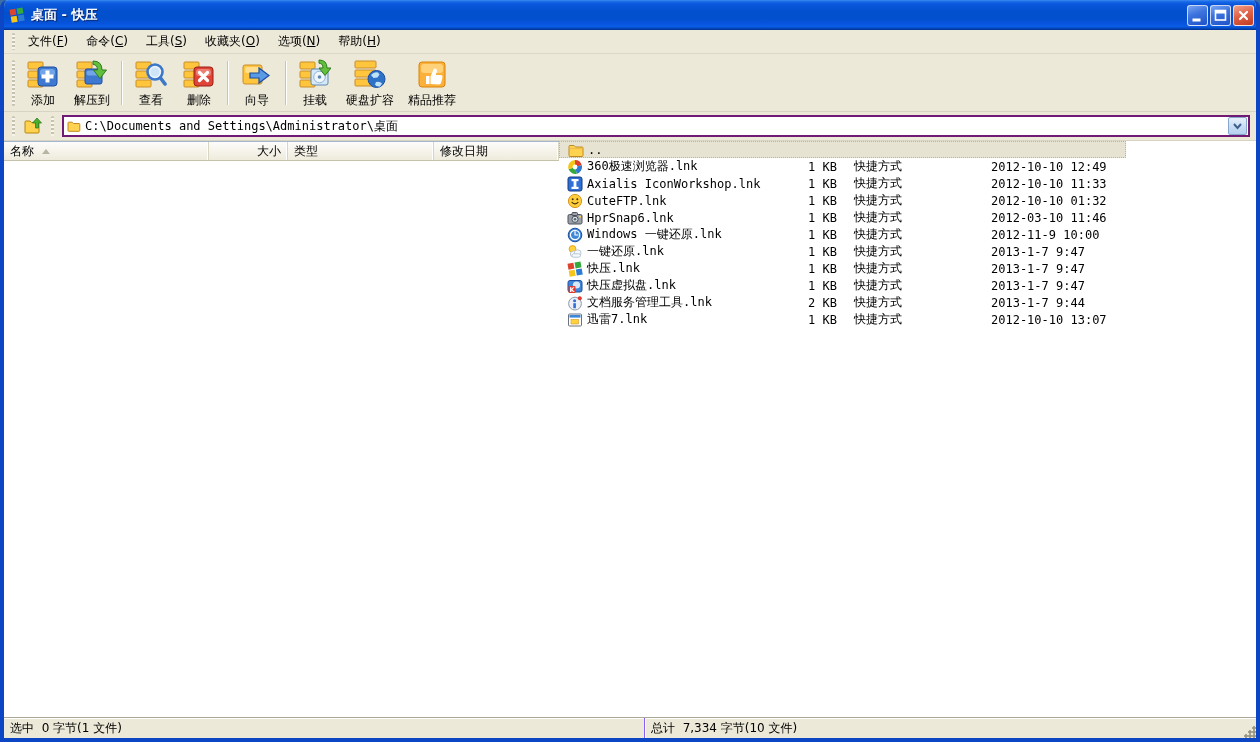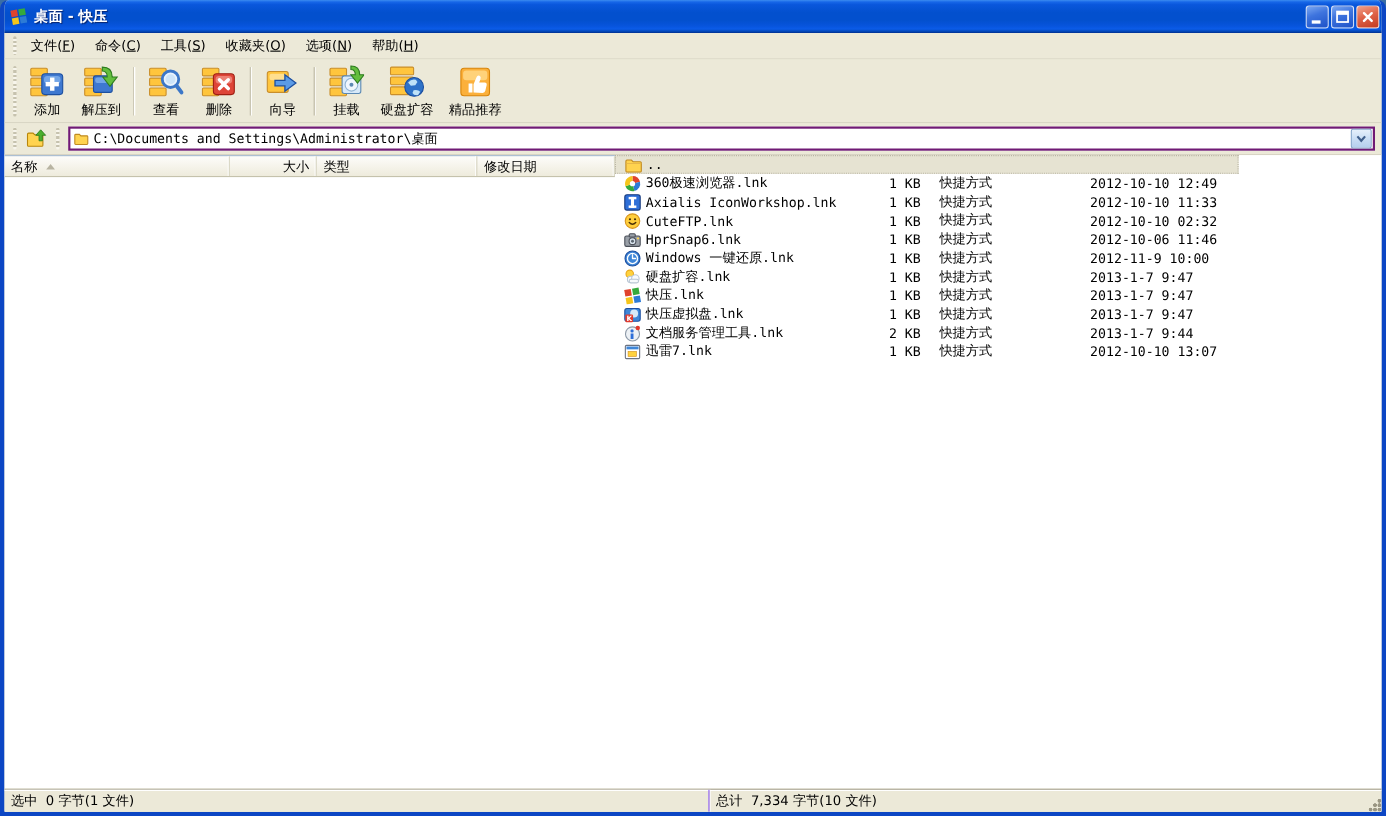--- a/index.html
+++ b/index.html
@@ -349,38 +349,38 @@
                 <circle cx="8" cy="8" r="6.6" fill="#FFCE3C" stroke="#D8951E"></circle>
                 <circle cx="5.7" cy="6.3" r="1" fill="#4A3008"></circle>
                 <circle cx="10.3" cy="6.3" r="1" fill="#4A3008"></circle>
                 <path d="M5 9.3 q3 3 6 0" stroke="#4A3008" stroke-width="1.2" fill="none" stroke-linecap="round"></path>
               </svg>
             </span>
             <span>CuteFTP.lnk</span>
           </span>
           <span class="cell c-size">1 KB</span>
           <span class="cell c-type">快捷方式</span>
-          <span class="cell c-date">2012-10-10 02:32</span>
+          <span class="cell c-date">2012-10-10 01:32</span>
         </div>
         <div class="lrow">
           <span class="cell c-name">
             <span class="fico">
               <svg width="16" height="16" viewBox="0 0 16 16" xmlns="http://www.w3.org/2000/svg">
                 <rect x="1" y="4.5" width="14" height="9.5" rx="1.5" fill="#9AA0A8" stroke="#4A4F58"></rect>
                 <rect x="5" y="2.5" width="5.5" height="3" rx="1" fill="#9AA0A8" stroke="#4A4F58"></rect>
                 <circle cx="8" cy="9.3" r="3.1" fill="#D7E2EC" stroke="#4A4F58"></circle>
                 <circle cx="8" cy="9.3" r="1.3" fill="#5B6670"></circle>
                 <rect x="12" y="6" width="2" height="1.5" fill="#FFD34F"></rect>
               </svg>
             </span>
             <span>HprSnap6.lnk</span>
           </span>
           <span class="cell c-size">1 KB</span>
           <span class="cell c-type">快捷方式</span>
-          <span class="cell c-date">2012-10-06 11:46</span>
+          <span class="cell c-date">2012-03-10 11:46</span>
         </div>
         <div class="lrow">
           <span class="cell c-name">
             <span class="fico">
               <svg width="16" height="16" viewBox="0 0 16 16" xmlns="http://www.w3.org/2000/svg">
                 <circle cx="8" cy="8" r="6.8" fill="#3E86D8" stroke="#1C4FA0"></circle>
                 <circle cx="8" cy="8" r="4.6" fill="none" stroke="#fff" stroke-width="1.2"></circle>
                 <path d="M8 8 V4.6 M8 8 H10.8" stroke="#fff" stroke-width="1.2" stroke-linecap="round"></path>
               </svg>
             </span>
@@ -395,21 +395,21 @@
             <span class="fico">
               <svg width="16" height="16" viewBox="0 0 16 16" xmlns="http://www.w3.org/2000/svg">
                 <circle cx="5.5" cy="5" r="3.4" fill="#FFD23E" stroke="#E8A81C"></circle>
                 <g fill="#F7FAFD" stroke="#B9C6D4">
                   <circle cx="6.3" cy="10" r="2.9"></circle>
                   <circle cx="10.6" cy="9.2" r="3.4"></circle>
                   <rect x="5" y="9.8" width="8.5" height="3.4" rx="1.7"></rect>
                 </g>
               </svg>
             </span>
-            <span>硬盘扩容.lnk</span>
+            <span>一键还原.lnk</span>
           </span>
           <span class="cell c-size">1 KB</span>
           <span class="cell c-type">快捷方式</span>
           <span class="cell c-date">2013-1-7 9:47</span>
         </div>
         <div class="lrow">
           <span class="cell c-name">
             <span class="fico">
               <svg width="16" height="16" viewBox="0 0 16 16" xmlns="http://www.w3.org/2000/svg">
                 <g transform="rotate(-10 8 8)">

